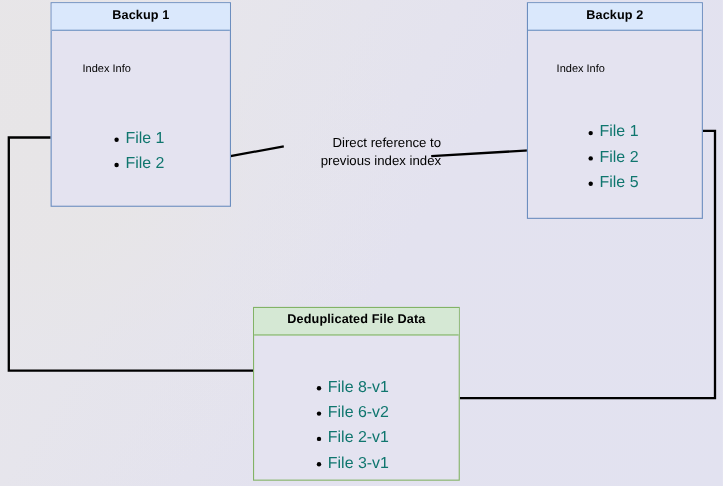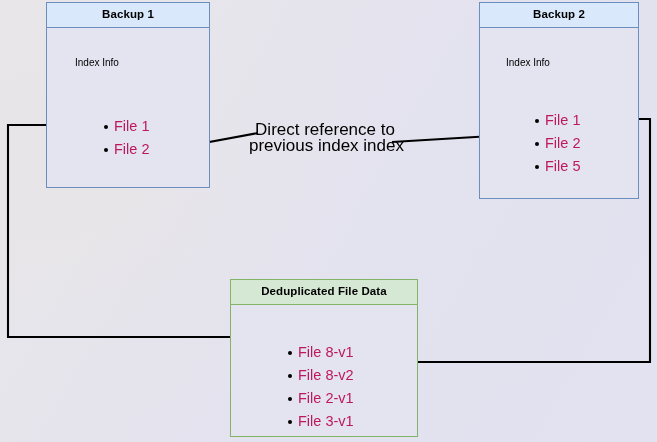--- a/index.html
+++ b/index.html
@@ -72,21 +72,21 @@
     font-size: 10px;
     color: #000;
     white-space: nowrap;
   }
   ul.bullets {
     position: absolute;
     margin: 0;
     padding: 0 0 0 13px;
     list-style: none;
     font-size: 14.5px;
-    color: #be185d;
+    color: #0f766e;
   }
   ul.bullets li {
     position: relative;
     height: 23px;
     line-height: 23px;
     white-space: nowrap;
   }
   ul.bullets li::before {
     content: "";
     position: absolute;
@@ -94,24 +94,24 @@
     top: 10px;
     width: 4px;
     height: 4px;
     border-radius: 50%;
     background: #000;
   }
 
   
   .edge-label {
     position: absolute;
-    font-size: 17px;
+    font-size: 12px;
     line-height: 16px;
     color: #000;
-    text-align: center;
+    text-align: right;
     white-space: nowrap;
   }
 </style>
 </head>
 <body>
 
 <div id="canvas">
 
   <svg id="wires" viewBox="0 0 657 442" width="657" height="442">
     <defs>
@@ -150,21 +150,21 @@
         <li>File 5</li>
       </ul>
     </div>
   </div>
 
   <div class="node green" style="left:230px; top:279px; width:188px; height:158px;">
     <div class="node-header">Deduplicated File Data</div>
     <div class="node-body">
       <ul class="bullets" style="left:54px; top:36px;">
         <li>File 8-v1</li>
-        <li>File 8-v2</li>
+        <li>File 6-v2</li>
         <li>File 2-v1</li>
         <li>File 3-v1</li>
       </ul>
     </div>
   </div>
 
   <div class="edge-label" style="left:249px; top:122px; width:152px;">
     <div>Direct reference to</div>
     <div>previous index index</div>
   </div>

